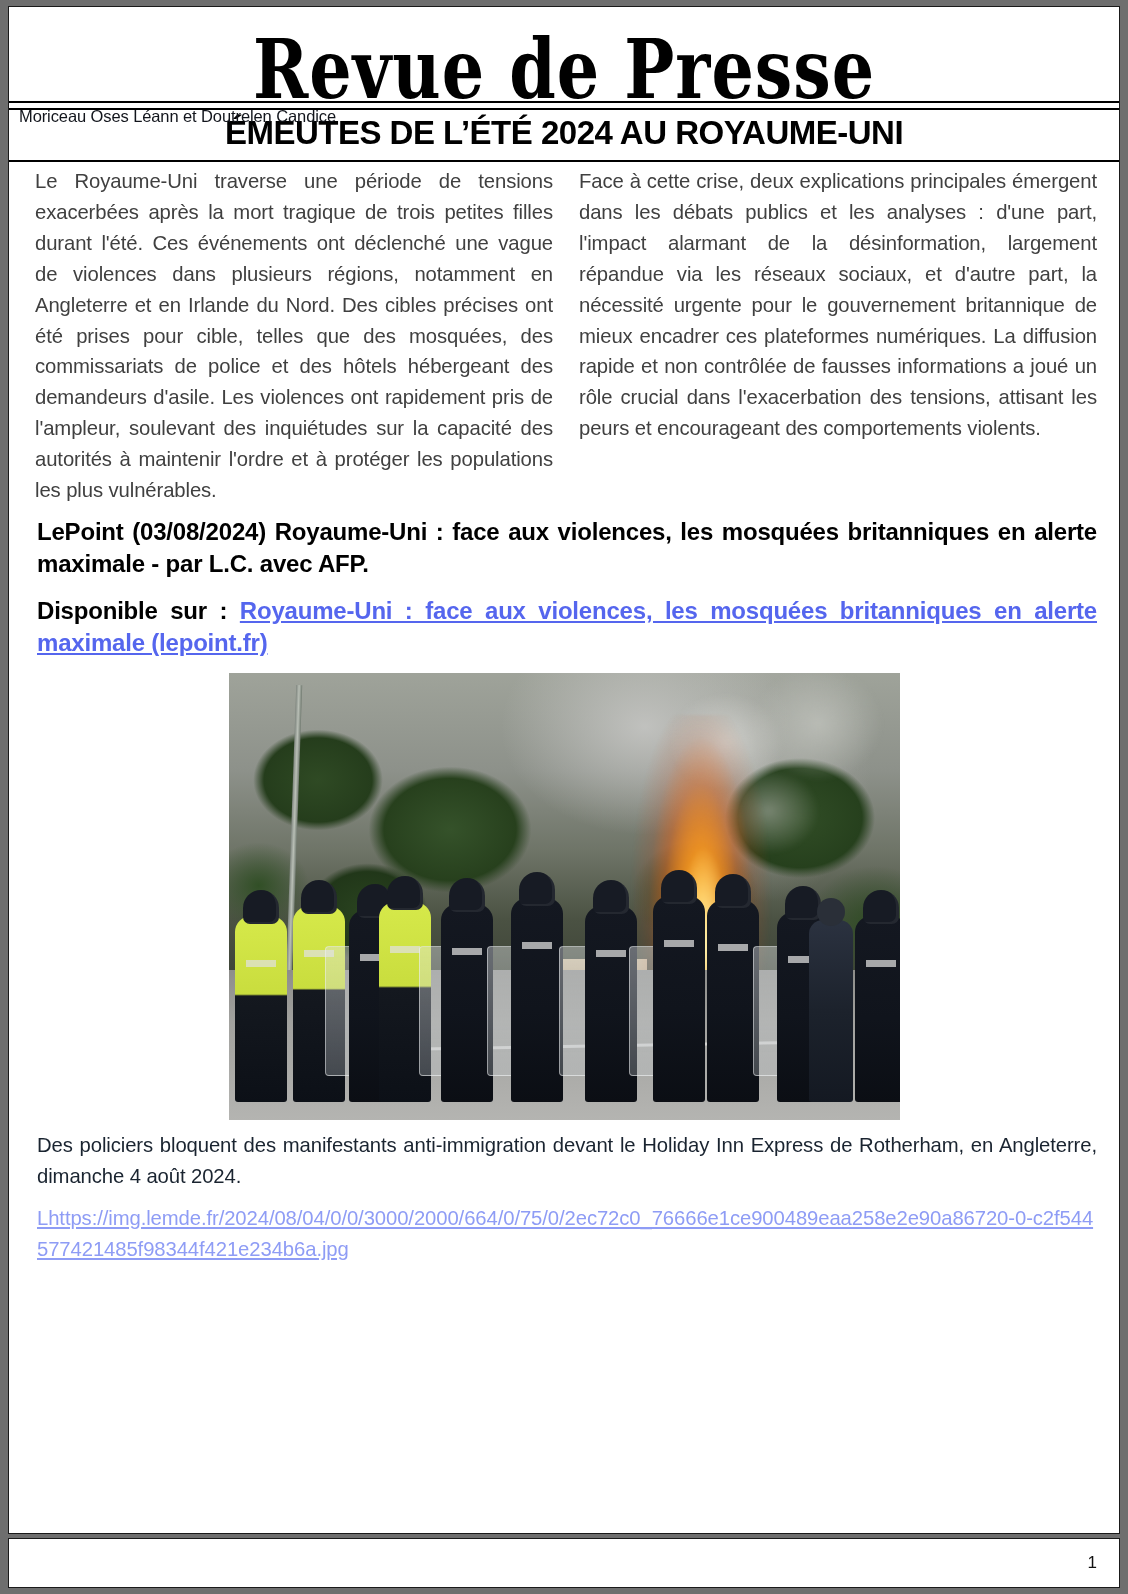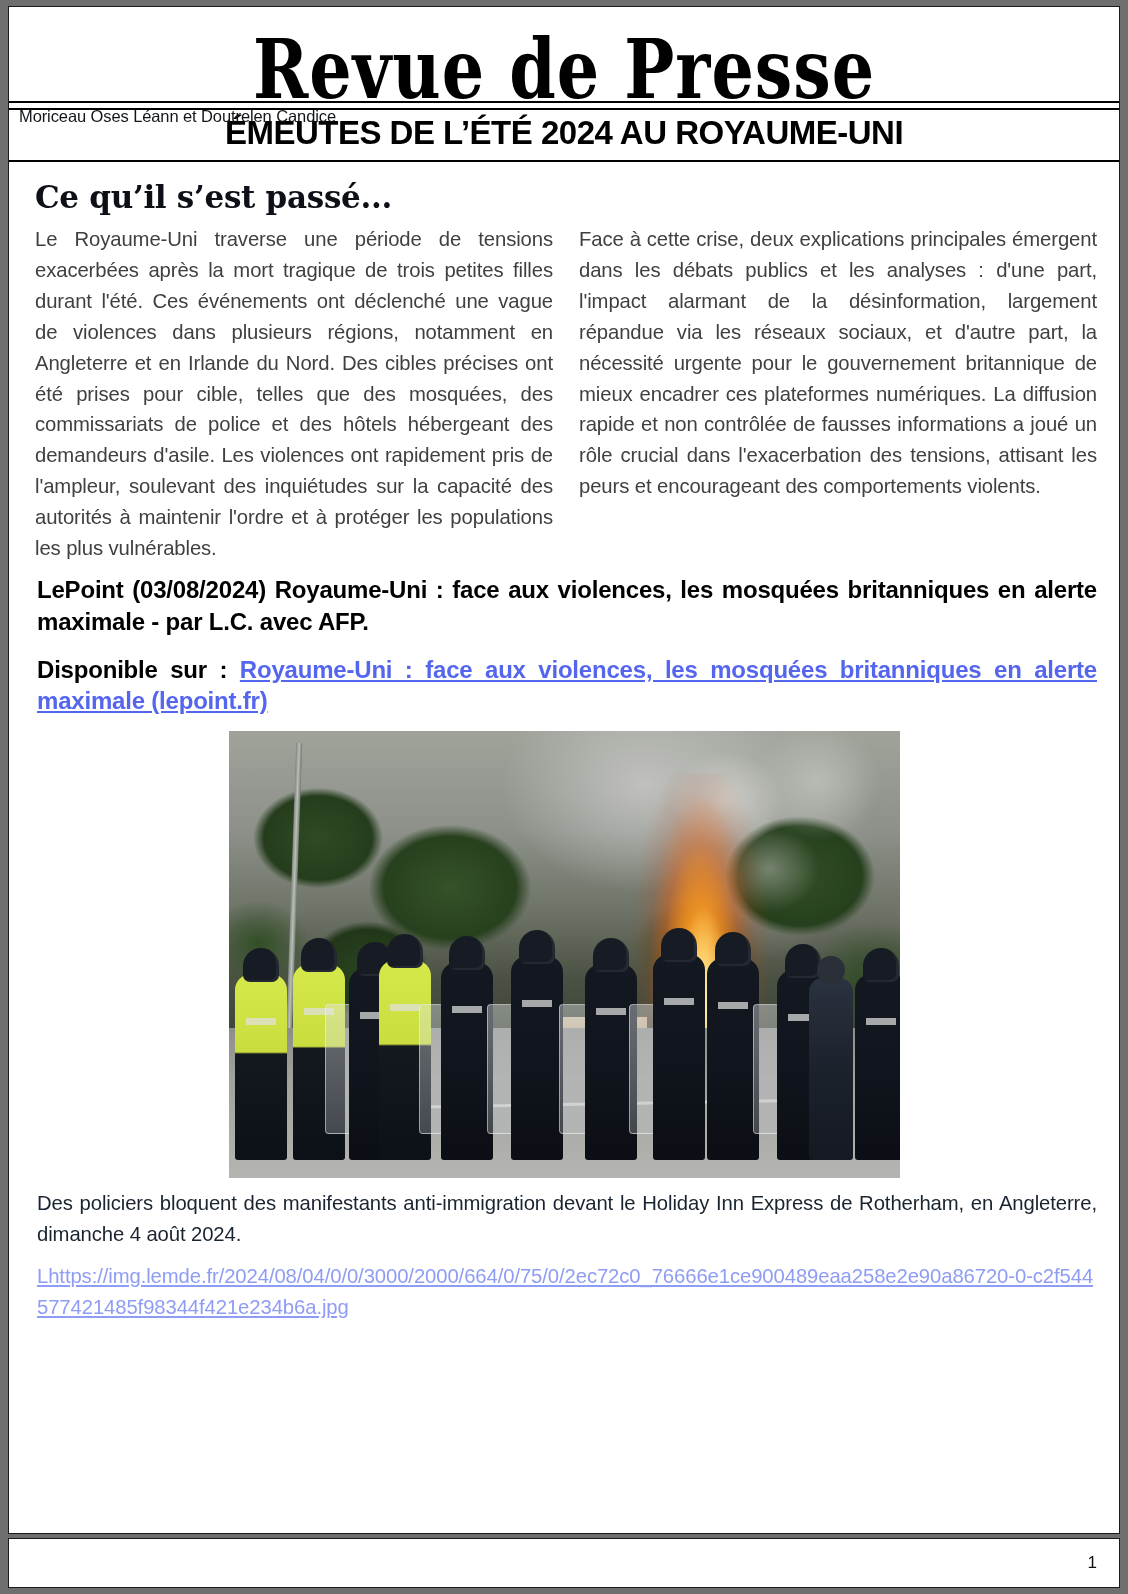--- a/index.html
+++ b/index.html
@@ -308,21 +308,20 @@
     <div class="masthead-byline">Moriceau Oses Léann et Doutrelen Candice</div>
   </div>
 
   <div class="rule-double"></div>
 
   <div class="headline-band">
     <div class="headline">ÉMEUTES DE L’ÉTÉ 2024 AU ROYAUME-UNI</div>
   </div>
 
 
-  <div class="section-heading">Ce qu’il s’est passé...</div>
 
   <div class="columns">
     <div class="col">
       <p class="body-text">Le Royaume-Uni traverse une période de tensions exacerbées après la mort tragique de trois petites filles durant l'été. Ces événements ont déclenché une vague de violences dans plusieurs régions, notamment en Angleterre et en Irlande du Nord. Des cibles précises ont été prises pour cible, telles que des mosquées, des commissariats de police et des hôtels hébergeant des demandeurs d'asile. Les violences ont rapidement pris de l'ampleur, soulevant des inquiétudes sur la capacité des autorités à maintenir l'ordre et à protéger les populations les plus vulnérables.</p>
     </div>
     <div class="col">
       <p class="body-text">Face à cette crise, deux explications principales émergent dans les débats publics et les analyses : d'une part, l'impact alarmant de la désinformation, largement répandue via les réseaux sociaux, et d'autre part, la nécessité urgente pour le gouvernement britannique de mieux encadrer ces plateformes numériques. La diffusion rapide et non contrôlée de fausses informations a joué un rôle crucial dans l'exacerbation des tensions, attisant les peurs et encourageant des comportements violents.</p>
     </div>
   </div>
 

